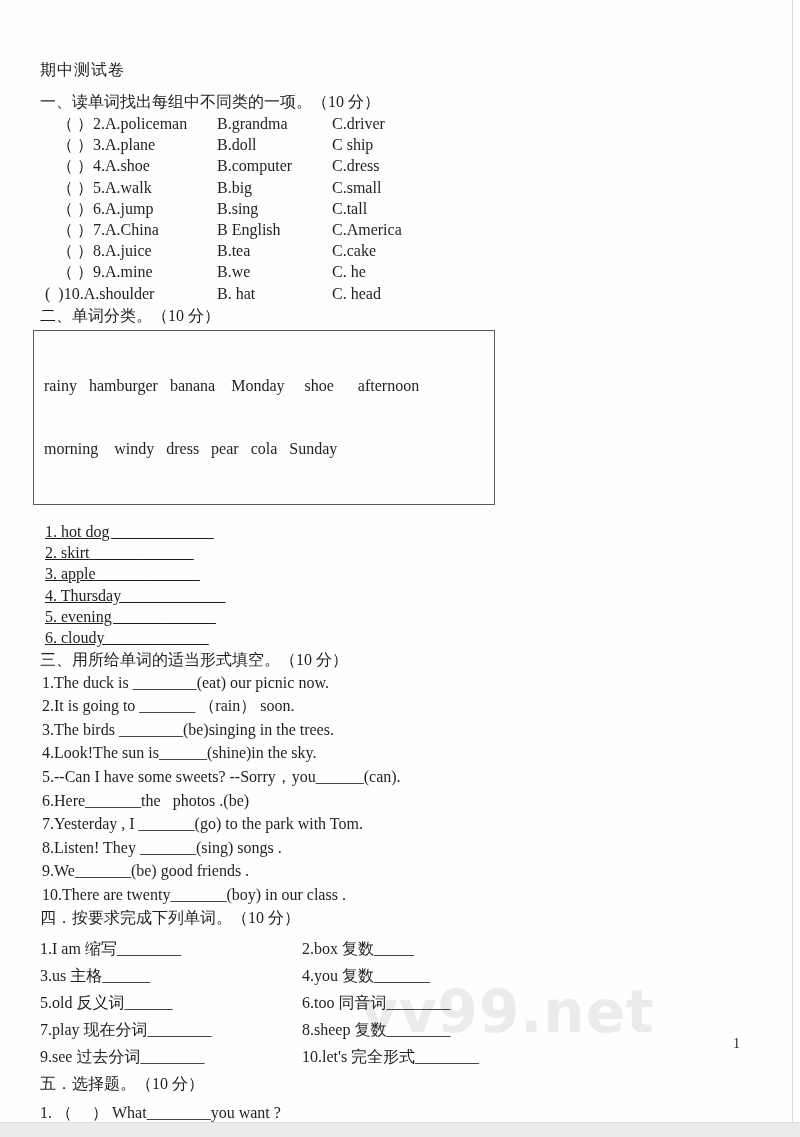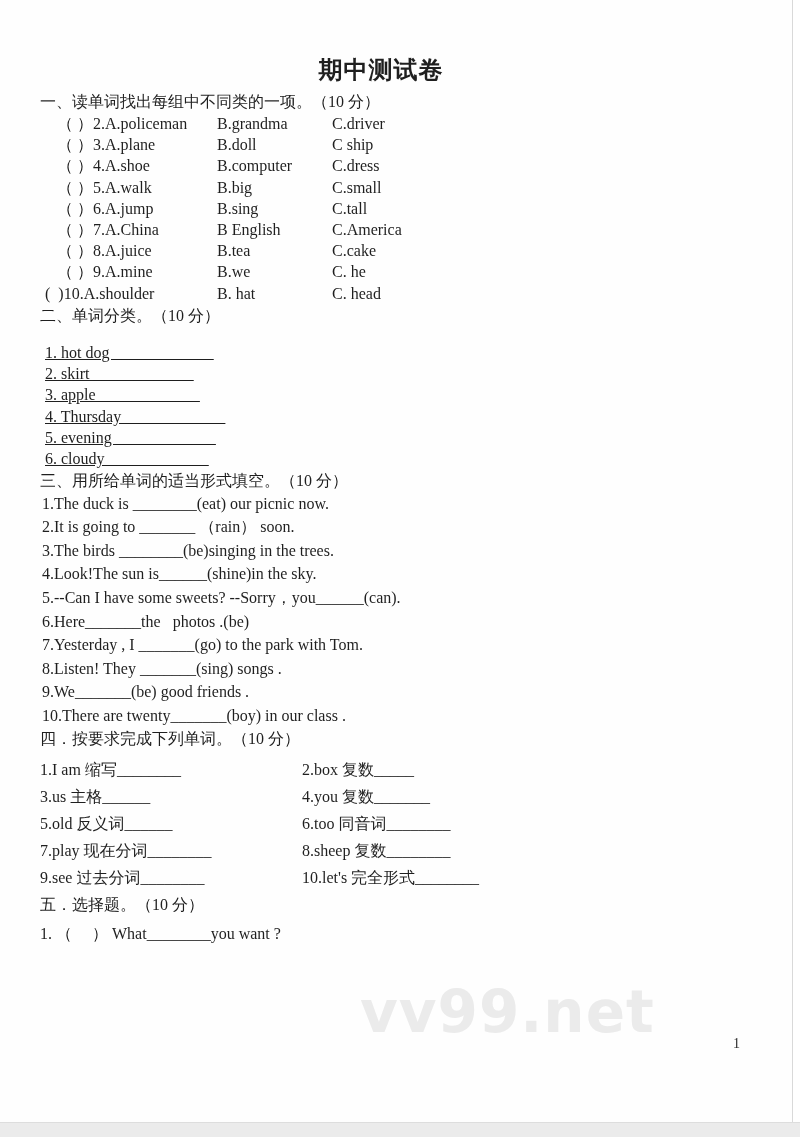--- a/index.html
+++ b/index.html
@@ -51,23 +51,22 @@
     color: #2a2a2a;
     z-index: 2;
   }
   .content {
     position: relative;
     z-index: 1;
     padding-left: 40px;
     padding-right: 30px;
   }
   .title {
-    font-size: 24px;
-    font-weight: bold;
-    text-align: center;
+    font-size: 16px;
+    font-weight: normal;
     letter-spacing: 1px;
     line-height: 26px;
     margin: 0 40px 8px 0;
     padding-top: 57px;
   }
   .sec-heading {
     line-height: 22px;
     white-space: pre-wrap;
   }
   .s1-rows { line-height: 21.2px; }
@@ -155,20 +154,24 @@
         <div class="s1-row row-last">
           <span class="col-a">(  )10.A.shoulder</span>
           <span class="col-b">B. hat</span>
           <span class="col-c">C. head</span>
         </div>
       </div>
     </div>
 
     <div>
       <div class="sec-heading s2-heading">二、单词分类。（10 分）</div>
+      <div class="word-box">
+        <div>rainy   hamburger   banana    Monday     shoe      afternoon</div>
+        <div>morning    windy   dress   pear   cola   Sunday</div>
+      </div>
       <div class="s2-items">
         <div>1. hot dog ______ ______</div>
         <div>2. skirt ______ ______</div>
         <div>3. apple ______ ______</div>
         <div>4. Thursday ______ ______</div>
         <div>5. evening ______ ______</div>
         <div>6. cloudy ______ ______</div>
       </div>
     </div>
 

